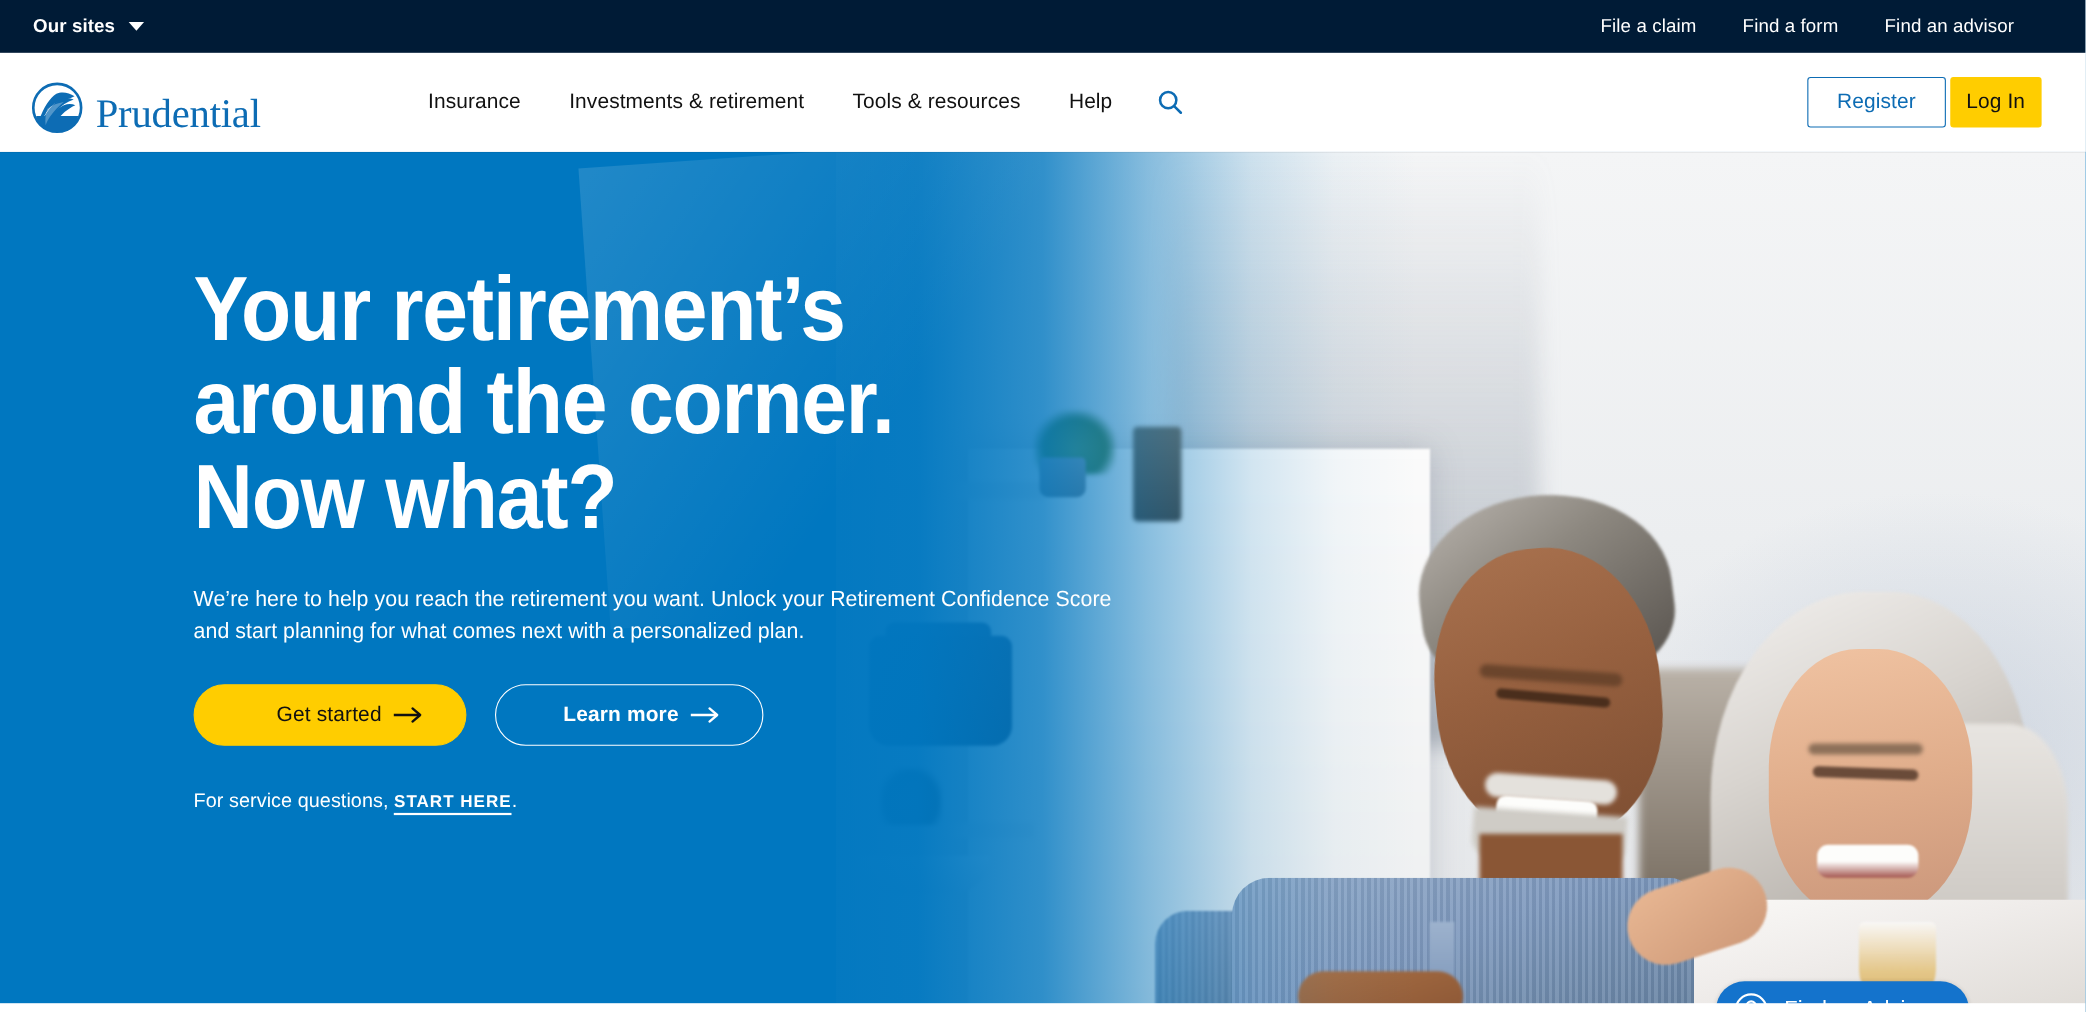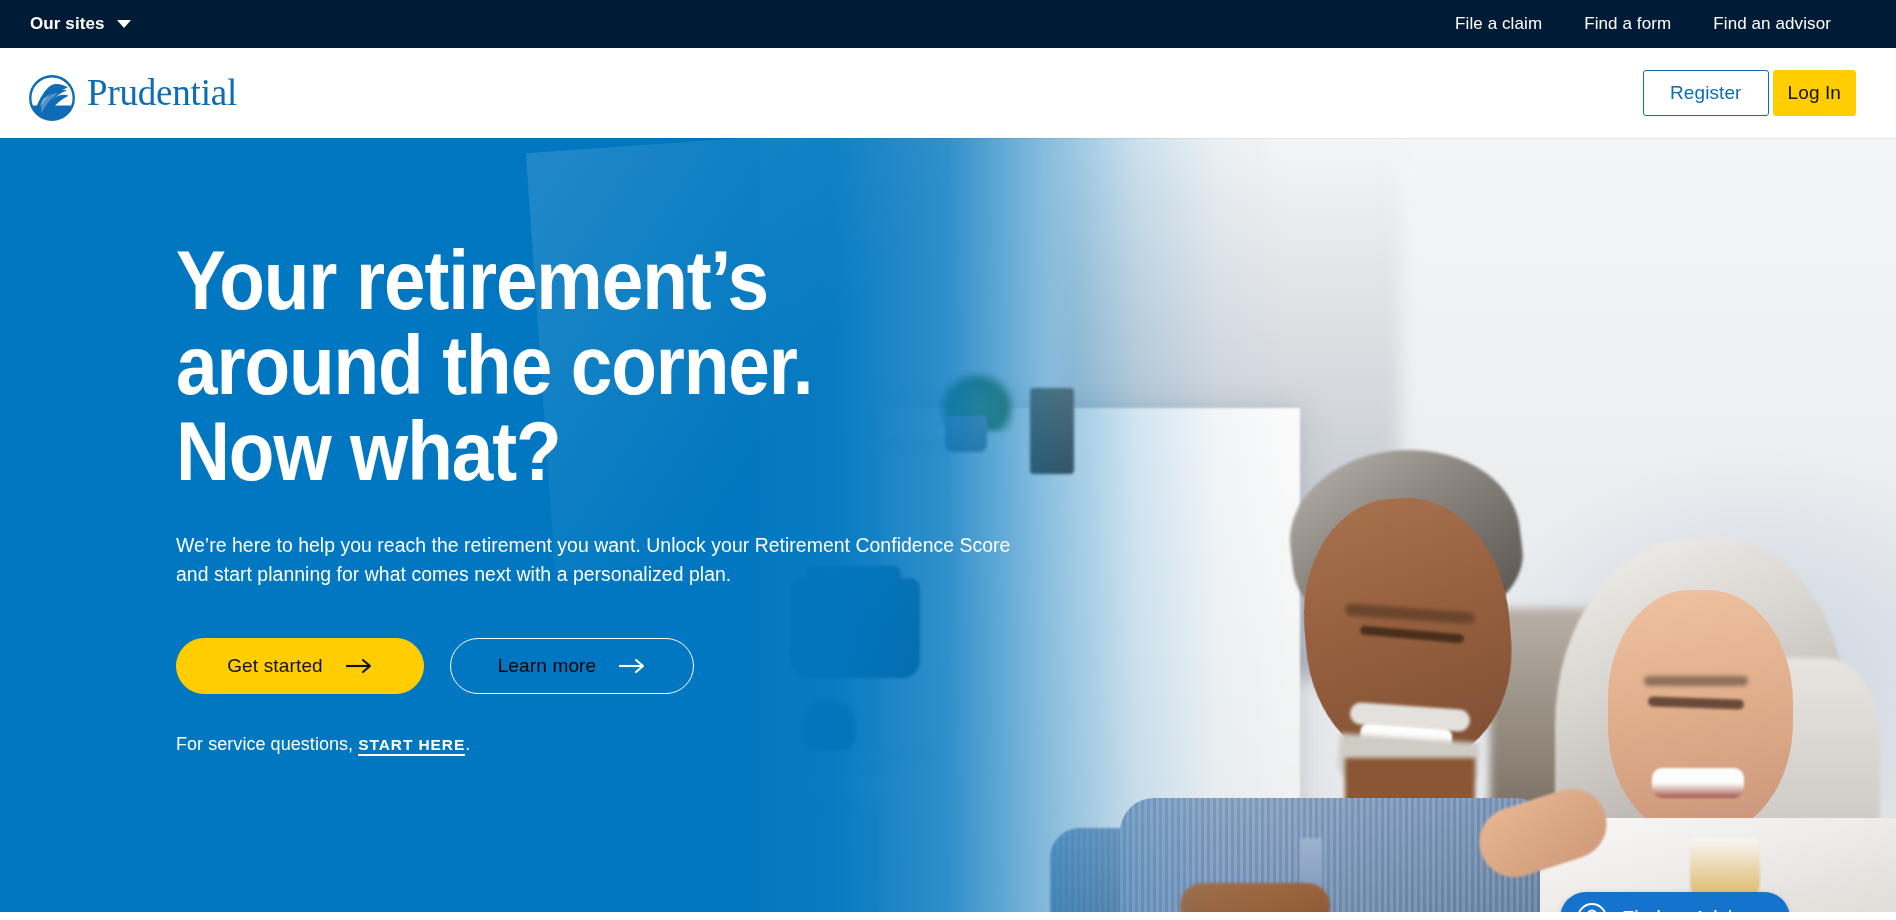--- a/index.html
+++ b/index.html
@@ -20,21 +20,21 @@
     border-top:8px solid #fff; display:block; }
   .utility-links{ margin-left:auto; display:flex; align-items:center; gap:42px; }
   .utility-links a{ color:#fff; text-decoration:none; font-size:17px; letter-spacing:.1px; }
 
   
   .main-header{
     height:90px; background:#fff; display:flex; align-items:center;
     padding:0 40px 0 28px; position:relative; z-index:30;
     box-shadow:0 1px 0 rgba(0,0,0,.06);
   }
-  .brand{ display:flex; align-items:flex-start; gap:11px; cursor:pointer;margin-top:10px; }
+  .brand{ display:flex; align-items:flex-end; gap:11px; cursor:pointer;margin-top:10px; }
   .brand .mark{ width:48px; height:48px; flex:0 0 48px; }
   .brand .wordmark{
     font-family:"Liberation Serif", serif; font-size:37px; color:#0d6cb4;
     letter-spacing:-.2px; line-height:1; font-weight:400;
   }
   .primary-nav{ display:flex; align-items:center; gap:0; margin-left:130px; }
   .primary-nav a{
     color:#111; text-decoration:none; font-size:19px; padding:0 22px;
     letter-spacing:.1px; white-space:nowrap;
   }
@@ -215,26 +215,26 @@
     color:#fff; font-weight:700; font-size:83px; line-height:1.03;
     letter-spacing:-1.2px; margin-top:100px; transform:scaleX(.9); transform-origin:left center;
   }
   .hero-title span{ display:block; }
   .hero-sub{
     color:#fff; font-size:20px; line-height:1.45; margin-top:37px; max-width:880px;
     letter-spacing:.05px; transform:scaleX(.97); transform-origin:left center;
   }
   .hero-ctas{ display:flex; align-items:center; gap:26px; margin-top:33px; }
   .cta{
-    display:inline-flex; align-items:center; justify-content:center; gap:22px;
+    display:inline-flex; align-items:center; justify-content:flex-end; gap:10px;
     height:56px; padding:0 38px; border-radius:40px; font-size:19px; cursor:pointer;
-    font-family:inherit; letter-spacing:.15px;margin-top:16px;
+    font-family:inherit; letter-spacing:.15px;
   }
   .cta-primary{ background:#ffcd00; border:1px solid #ffcd00; color:#111; min-width:248px; }
-  .cta-secondary{ background:transparent; border:1.5px solid #fff; color:#000000; min-width:244px; font-weight:400; }
+  .cta-secondary{ background:transparent; border:1.5px solid #fff; color:#ffffff; min-width:244px; font-weight:700; }
   .arrow{ display:block; }
   .hero-service{ margin-top:40px; color:#fff; font-size:18px; letter-spacing:.05px; }
   .hero-service a{
     color:#fff; font-size:15.5px; font-weight:700; letter-spacing:.9px;
     text-decoration:none; border-bottom:2px solid #fff; padding-bottom:1px;
   }
   .hero-service .period{ border:none; }
 
   
   .advisor-pill{
@@ -269,20 +269,32 @@
       <path d="M10 47 C16 31 23 20 31 15 C37 12 46 13 53 18 C47 21 41 23 35 24 C28 26 20 33 14 47 Z" fill="#0d6cb4"></path>
       <path d="M12 52 C19 36 27 26 36 22 C41 20 47 20 52 22 C44 25 37 29 31 36 C25 43 20 49 17 55 Z" fill="#0d6cb4"></path>
       <path d="M14 56 C22 42 31 33 40 29 C45 27 50 27 54 29 C45 33 37 40 31 48 C27 53 24 57 22 60 Z" fill="#0d6cb4"></path>
       <path d="M8 44 C9 49 11 53 14 57 L52 57 C55 53 57 49 58 44 Z" fill="#0d6cb4" opacity=".0"></path>
       <path d="M6.5 42 C8 50 14 57 22 60 L44 60 C51 56 56 50 57.5 42 Z" fill="#0d6cb4"></path>
       <path d="M20 33 C26 29 33 26 40 25 C34 30 28 36 23 43 C21 46 19 50 18 53 C17 46 18 39 20 33 Z" fill="#ffffff" opacity=".28"></path>
     </svg>
     <span class="wordmark">Prudential</span>
   </div>
 
+  <nav class="primary-nav">
+    <a href="#">Insurance</a>
+    <a href="#">Investments &amp; retirement</a>
+    <a href="#">Tools &amp; resources</a>
+    <a href="#">Help</a>
+    <button class="search-btn">
+      <svg width="26" height="26" viewBox="0 0 26 26">
+        <circle cx="11" cy="11" r="7.4" fill="none" stroke="#0d6cb4" stroke-width="2.3"></circle>
+        <line x1="16.4" y1="16.4" x2="22.5" y2="22.5" stroke="#0d6cb4" stroke-width="2.3" stroke-linecap="round"></line>
+      </svg>
+    </button>
+  </nav>
 
   <div class="header-actions">
     <button class="btn-register">Register</button>
     <button class="btn-login">Log In</button>
   </div>
 </header>
 
 <section class="hero">
 
   <div class="hero-photo">

